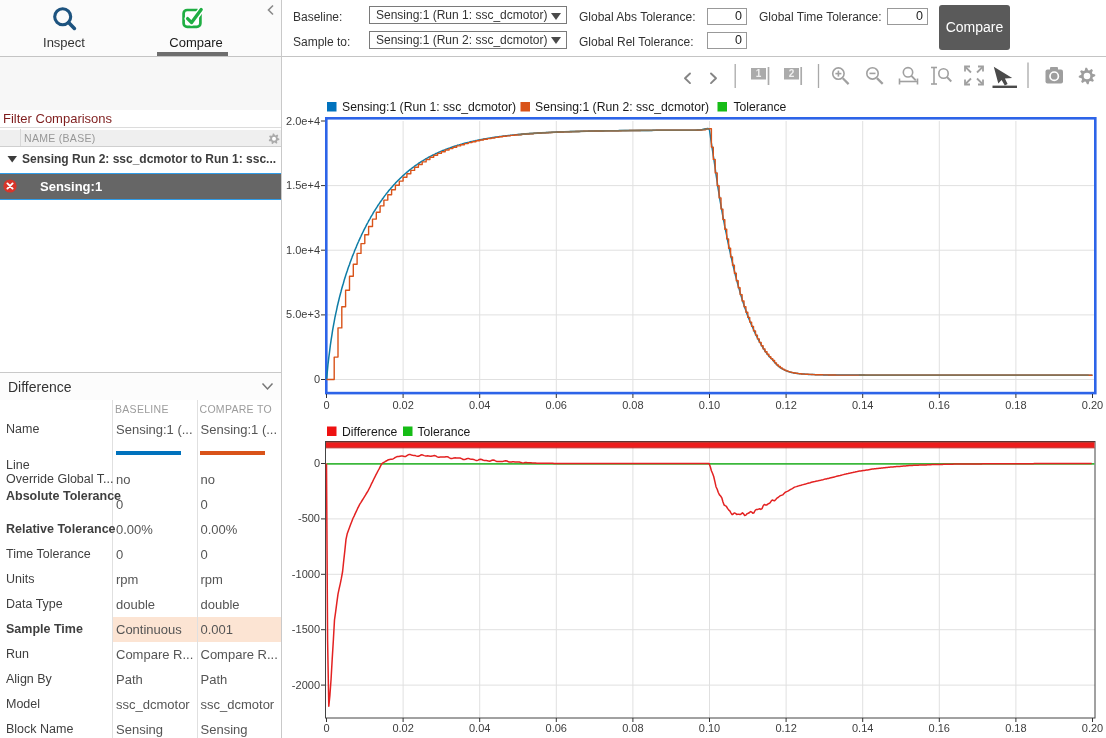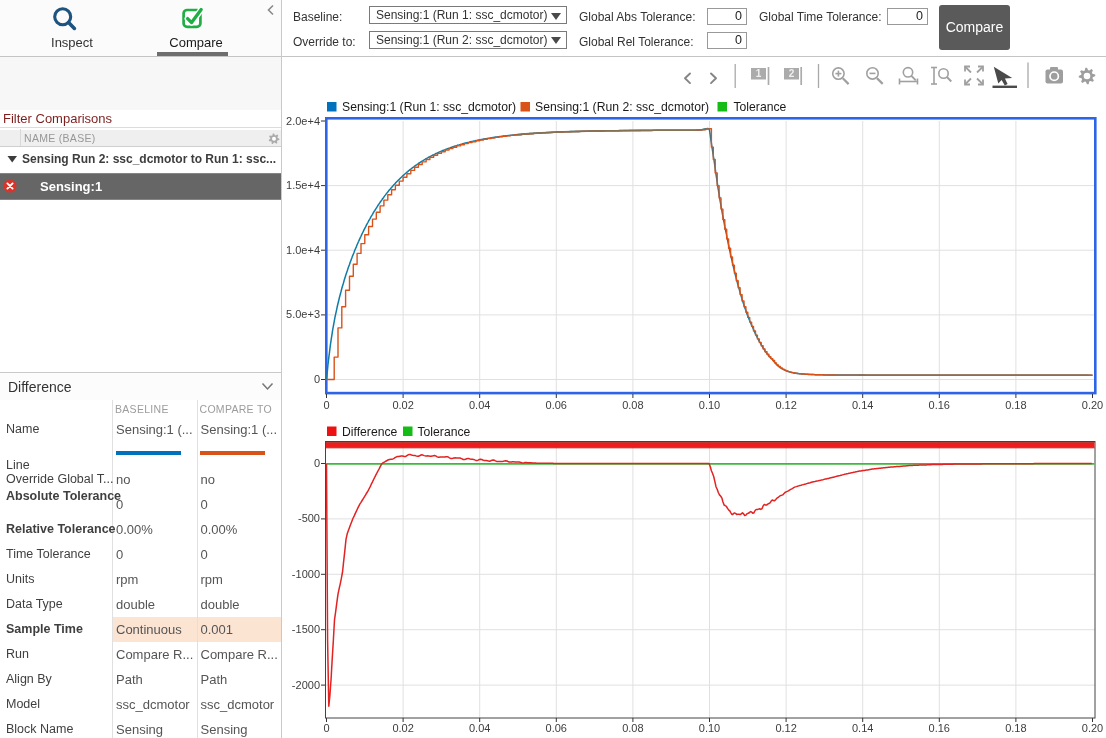--- a/index.html
+++ b/index.html
@@ -16,21 +16,21 @@
 <line x1="17.6" y1="17.6" x2="23.4" y2="23.4" stroke="#1d537f" stroke-width="3.6" stroke-linecap="round"></line>
 </svg>
 <svg class="abs" style="left:182px;top:5px" width="24" height="24" viewBox="0 0 24 24">
 <rect x="1.6" y="5" width="16.8" height="16.8" rx="3.6" fill="#fff" stroke="#1fae43" stroke-width="2.7"></rect>
 <path d="M5.6 13.6 L9.6 17.6 L19.2 4.6" fill="none" stroke="#fff" stroke-width="6" stroke-linecap="round" stroke-linejoin="round"></path>
 <path d="M5.6 13.6 L9.6 17.6 L19.2 4.6" fill="none" stroke="#1fae43" stroke-width="3.3" stroke-linecap="round" stroke-linejoin="round"></path>
 </svg>
 <svg class="abs" style="left:265px;top:4px" width="12" height="12" viewBox="0 0 12 12">
 <path d="M8 1.5 L3.5 6 L8 10.5" fill="none" stroke="#8a8a8a" stroke-width="1.6"></path>
   </svg>
-<div class="abs" style="left:8px;top:35px;width:128px;text-align:center;font-size:13px;color:#333">Inspect</div>
+<div class="abs" style="left:0;top:35px;width:128px;text-align:center;font-size:13px;color:#333">Inspect</div>
 <div class="abs" style="left:132px;top:35px;width:128px;text-align:center;font-size:13px;color:#1a1a1a">Compare</div>
 <div class="abs" style="left:157px;top:52px;width:71px;height:3.5px;background:#6e6e6e"></div>
 <div class="abs" style="left:0;top:55.5px;width:1106px;height:1px;background:#c4c4c4"></div>
 <div class="abs" style="left:0;top:110px;width:281px;height:18px;background:#fff;border-bottom:1px solid #dcdcdc"></div>
 <div class="abs" style="left:3px;top:111px;font-size:13px;color:#7f1d1d">Filter Comparisons</div>
 <div class="abs" style="left:0;top:129.5px;width:281px;height:17.5px;background:#efefef;border-bottom:1px solid #cfcfcf"></div>
 <div class="abs" style="left:20px;top:129px;width:1px;height:17px;background:#d8d8d8"></div>
 <div class="abs" style="left:24px;top:132px;font-size:10.5px;color:#979797;letter-spacing:0.3px">NAME (BASE)</div>
 <svg class="abs" style="left:268px;top:133px" width="12" height="12" viewBox="0 0 12 12">
     <path d="M4.80 0.54L6.00 0.40L6.85 2.10L7.65 2.38L9.37 1.58L10.22 2.43L9.42 4.15L9.70 4.95L11.40 5.80L11.26 7.00L9.42 7.45L8.97 8.17L9.37 10.02L8.34 10.67L6.85 9.50L6.00 9.60L4.80 11.06L3.66 10.67L3.63 8.77L3.03 8.17L1.13 8.14L0.74 7.00L2.20 5.80L2.30 4.95L1.13 3.46L1.78 2.43L3.63 2.83L4.35 2.38Z" fill="#ababab"></path>
@@ -91,21 +91,21 @@
 <div class="abs pval" style="left:116px;top:667px">Path</div>
 <div class="abs pval" style="left:200.5px;top:667px">Path</div>
 <div class="abs plab" style="top:692px;font-weight:normal">Model</div>
 <div class="abs pval" style="left:116px;top:692px">ssc_dcmotor</div>
 <div class="abs pval" style="left:200.5px;top:692px">ssc_dcmotor</div>
 <div class="abs plab" style="top:717px;font-weight:normal">Block Name</div>
 <div class="abs pval" style="left:116px;top:717px">Sensing</div>
 <div class="abs pval" style="left:200.5px;top:717px">Sensing</div>
 <div class="abs" style="left:281px;top:0;width:1px;height:738px;background:#c9c9c9"></div>
 <div class="abs lbl" style="left:293px;top:10px">Baseline:</div>
-<div class="abs lbl" style="left:293px;top:35px">Override to:</div>
+<div class="abs lbl" style="left:293px;top:35px">Sample to:</div>
 <div class="abs" style="left:369px;top:5.5px;width:198px;height:18.5px;border:1px solid #7a7a7a;background:#fff;font-size:12px;color:#333;line-height:17.5px;padding-left:6px">Sensing:1 (Run 1: ssc_dcmotor)</div>
 <div class="abs" style="left:369px;top:31px;width:198px;height:18px;border:1px solid #7a7a7a;background:#fff;font-size:12px;color:#333;line-height:17px;padding-left:6px">Sensing:1 (Run 2: ssc_dcmotor)</div>
 <div class="abs" style="left:551px;top:12.5px;width:0;height:0;border-left:5.5px solid transparent;border-right:5.5px solid transparent;border-top:7px solid #4a4a4a"></div>
 <div class="abs" style="left:551px;top:36.5px;width:0;height:0;border-left:5.5px solid transparent;border-right:5.5px solid transparent;border-top:7px solid #4a4a4a"></div>
 <div class="abs lbl" style="left:579px;top:10px">Global Abs Tolerance:</div>
 <div class="abs lbl" style="left:579px;top:35px">Global Rel Tolerance:</div>
 <div class="abs lbl" style="left:759px;top:10px">Global Time Tolerance:</div>
 <div class="abs" style="left:707px;top:8px;width:40px;height:16.5px;border:1px solid #999;font-size:12.5px;color:#222;line-height:15px;text-align:right;padding-right:4px">0</div>
 <div class="abs" style="left:707px;top:32px;width:40px;height:16.5px;border:1px solid #999;font-size:12.5px;color:#222;line-height:15px;text-align:right;padding-right:4px">0</div>
 <div class="abs" style="left:887px;top:8px;width:41px;height:16.5px;border:1px solid #999;font-size:12.5px;color:#222;line-height:15px;text-align:right;padding-right:4px">0</div>

